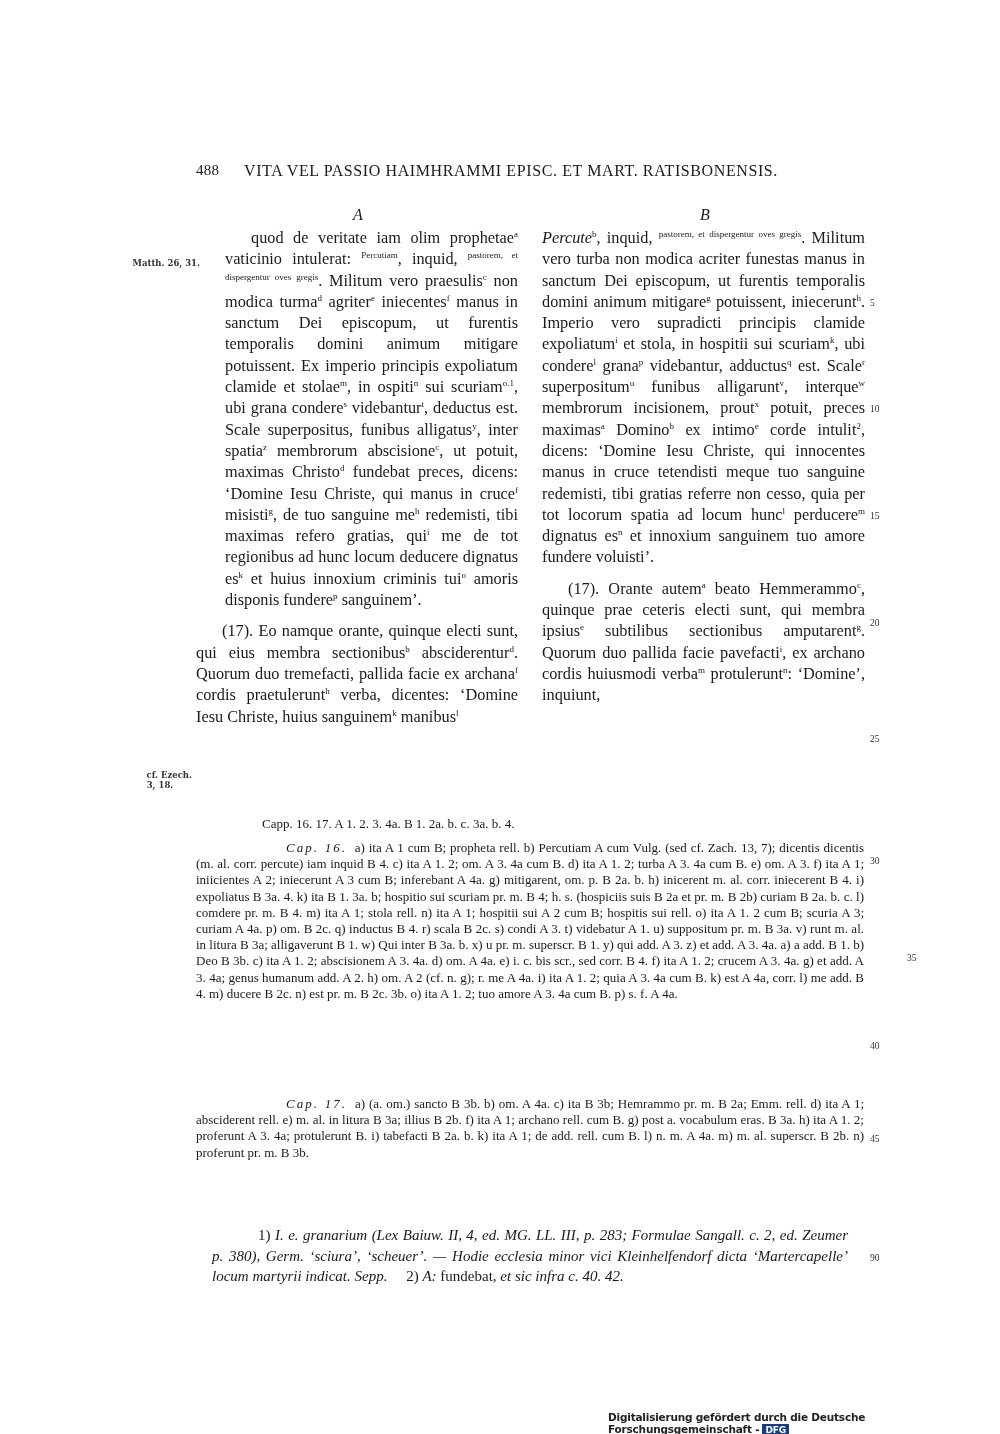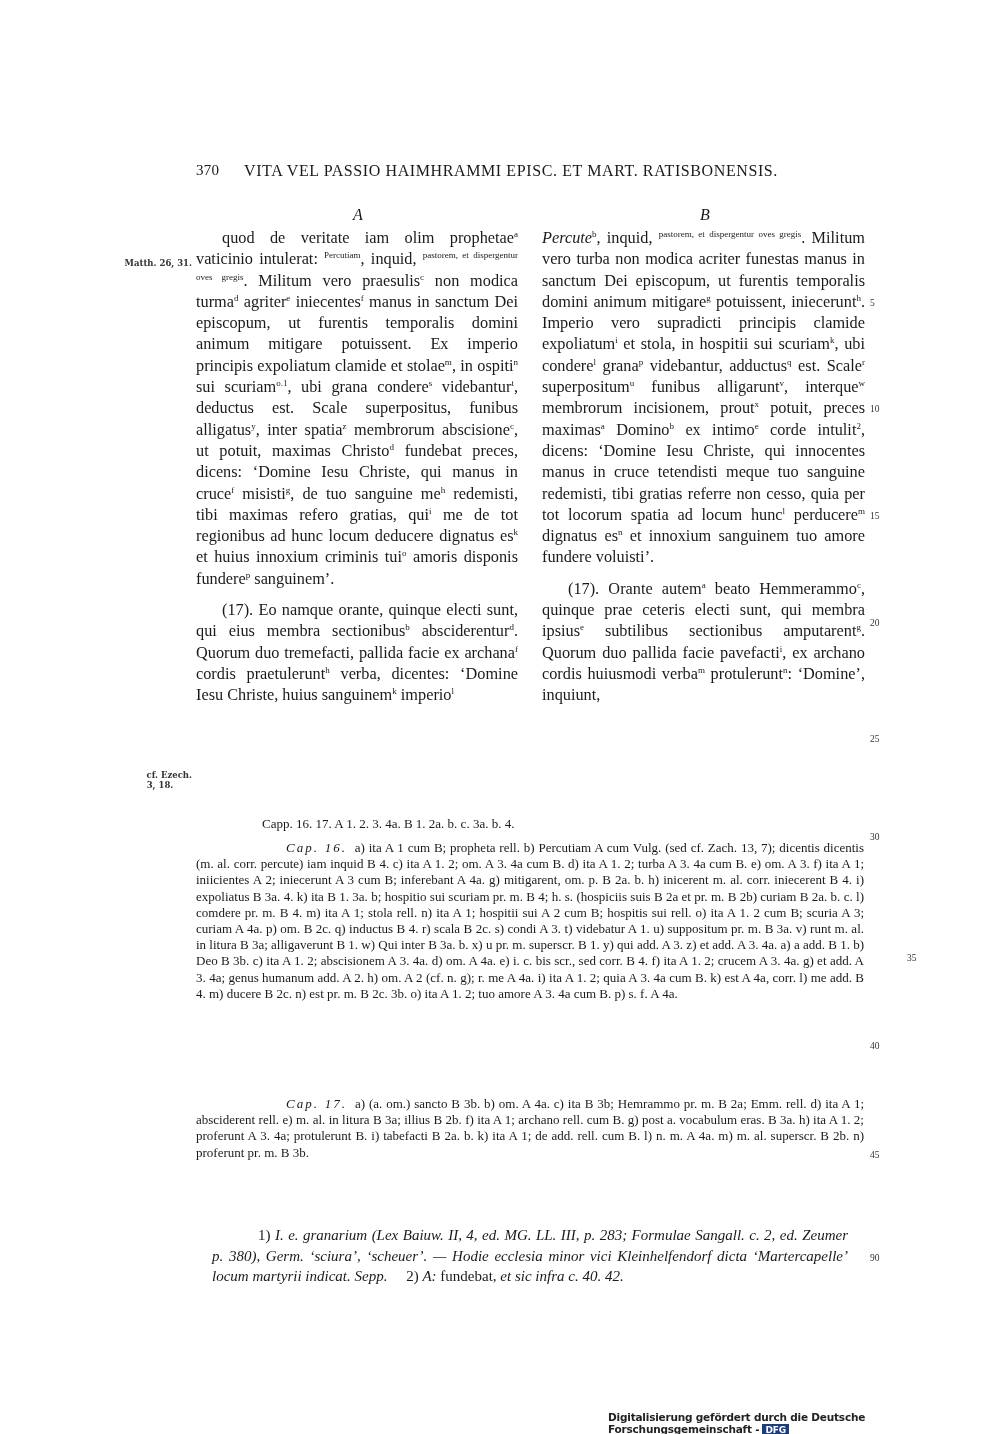--- a/index.html
+++ b/index.html
@@ -7,72 +7,72 @@
          font-family: "DejaVu Serif", "Liberation Serif", serif; color: #1a1a1a; }
   .header { position: absolute; left: 0; top: 162px; width: 1000px; }
   .header .pno { position: absolute; left: 196px; font-size: 15px; letter-spacing: 0.2px; font-family: "Liberation Serif", serif; }
   .header .title { position: absolute; left: 244px; font-size: 16px; letter-spacing: 0.6px; font-family: "Liberation Serif", serif; }
   .colhead { position: absolute; top: 206px; font-size: 16px; font-style: italic; font-family: "Liberation Serif", serif; }
   .col { position: absolute; font-family: "Liberation Serif", serif; font-size: 16.3px; line-height: 21.3px; text-align: justify; }
   .colA { left: 196px; width: 322px; top: 227px; }
   .colB { left: 542px; width: 323px; top: 227px; }
   .col p { margin: 0; }
   .col p.para { text-indent: 26px; margin-top: 10px; }
-  .col p.first { text-indent: 26px; }
+  .col p.first { text-indent: 26px; margin-left: 29px; }
   sup { font-size: 9px; line-height: 0; vertical-align: 6px; }
   .margin-note { position: absolute; font-size: 8.5px; font-weight: bold; font-family: "DejaVu Serif", serif; color: #333; text-align: right; line-height: 10px; }
   .lineno { position: absolute; left: 870px; font-size: 9.5px; font-family: "Liberation Serif", serif; color: #333; }
   .capp { position: absolute; left: 262px; top: 816px; font-size: 13px; font-family: "Liberation Serif", serif; }
   .app { position: absolute; left: 196px; width: 668px; font-family: "Liberation Serif", serif; font-size: 13px; line-height: 16.2px; text-align: justify; }
   .app p { margin: 0; text-indent: 46px; }
   .app1 { top: 840px; }
   .app2 { top: 1096px; }
   .notes { position: absolute; left: 196px; width: 668px; top: 1209px; font-family: "Liberation Serif", serif; font-size: 15px; line-height: 20.5px; text-align: justify; }
   .notes p { margin: 16px; text-indent: 46px; }
   i, .it { font-style: italic; }
   .sp { letter-spacing: 2px; font-style: italic; margin-left: 44px; }
   .footer { position: absolute; left: 608px; top: 1411px; font-family: "DejaVu Sans", sans-serif; font-size: 10.5px; font-weight: bold; color: #222; letter-spacing: -0.2px; }
   .dfg { display: inline-block; background: #1c3e7c; color: #fff; font-size: 9px; font-weight: bold; padding: 1px 3px; margin-left: 3px; vertical-align: 0; }
 </style>
 </head>
 <body>
 
 <div class="header">
-  <span class="pno">370</span>
+  <span class="pno">488</span>
   <span class="title">VITA VEL PASSIO HAIMHRAMMI EPISC. ET MART. RATISBONENSIS.</span>
 </div>
 
 <div class="colhead" style="left:353px;">A</div>
 <div class="colhead" style="left:700px;">B</div>
 
-<div class="margin-note" style="left:100px; top:258px; width:92px;">Matth. 26, 31.</div>
+<div class="margin-note" style="left:108px; top:258px; width:92px;">Matth. 26, 31.</div>
 <div class="margin-note" style="left:120px; top:770px; width:72px;">
   <div>cf. Ezech.</div>
   <div style="text-align:center; padding-left:8px;">3, 18.</div>
 </div>
 
 <div class="col colA">
   <p class="first" id="pA1"><span>quod de veritate iam olim prophetae</span><sup>a</sup><span> vaticinio intulerat: </span><sup>Percutiam</sup><span>, inquid, </span><sup>pastorem, et dispergentur oves gregis</sup><span>. Militum vero praesulis</span><sup>c</sup><span> non modica turma</span><sup>d</sup><span> agriter</span><sup>e</sup><span> iniecentes</span><sup>f</sup><span> manus in sanctum Dei episcopum, ut furentis temporalis domini animum mitigare potuissent. Ex imperio principis expoliatum clamide et stolae</span><sup>m</sup><span>, in ospiti</span><sup>n</sup><span> sui scuriam</span><sup>o.1</sup><span>, ubi grana condere</span><sup>s</sup><span> videbantur</span><sup>t</sup><span>, deductus est. Scale superpositus, funibus alligatus</span><sup>y</sup><span>, inter spatia</span><sup>z</sup><span> membrorum abscisione</span><sup>c</sup><span>, ut potuit, maximas Christo</span><sup>d</sup><span> fundebat preces, dicens: ‘Domine Iesu Christe, qui manus in cruce</span><sup>f</sup><span> misisti</span><sup>g</sup><span>, de tuo sanguine me</span><sup>h</sup><span> redemisti, tibi maximas refero gratias, qui</span><sup>i</sup><span> me de tot regionibus ad hunc locum deducere dignatus es</span><sup>k</sup><span> et huius innoxium criminis tui</span><sup>o</sup><span> amoris disponis fundere</span><sup>p</sup><span> sanguinem’.</span></p>
-  <p class="para" id="pA2"><span>(17). Eo namque orante, quinque electi sunt, qui eius membra sectionibus</span><sup>b</sup><span> absciderentur</span><sup>d</sup><span>. Quorum duo tremefacti, pallida facie ex archana</span><sup>f</sup><span> cordis praetulerunt</span><sup>h</sup><span> verba, dicentes: ‘Domine Iesu Christe, huius sanguinem</span><sup>k</sup><span> imperio</span><sup>l</sup></p>
+  <p class="para" id="pA2"><span>(17). Eo namque orante, quinque electi sunt, qui eius membra sectionibus</span><sup>b</sup><span> absciderentur</span><sup>d</sup><span>. Quorum duo tremefacti, pallida facie ex archana</span><sup>f</sup><span> cordis praetulerunt</span><sup>h</sup><span> verba, dicentes: ‘Domine Iesu Christe, huius sanguinem</span><sup>k</sup><span> manibus</span><sup>l</sup></p>
 </div>
 
 <div class="col colB">
   <p id="pB1"><span style="font-style: italic;">Percute</span><sup>b</sup><span>, inquid, </span><sup>pastorem, et dispergentur oves gregis</sup><span>. Militum vero turba non modica acriter funestas manus in sanctum Dei episcopum, ut furentis temporalis domini animum mitigare</span><sup>g</sup><span> potuissent, iniecerunt</span><sup>h</sup><span>. Imperio vero supradicti principis clamide expoliatum</span><sup>i</sup><span> et stola, in hospitii sui scuriam</span><sup>k</sup><span>, ubi condere</span><sup>l</sup><span> grana</span><sup>p</sup><span> videbantur, adductus</span><sup>q</sup><span> est. Scale</span><sup>r</sup><span> superpositum</span><sup>u</sup><span> funibus alligarunt</span><sup>v</sup><span>, interque</span><sup>w</sup><span> membrorum incisionem, prout</span><sup>x</sup><span> potuit, preces maximas</span><sup>a</sup><span> Domino</span><sup>b</sup><span> ex intimo</span><sup>e</sup><span> corde intulit</span><sup>2</sup><span>, dicens: ‘Domine Iesu Christe, qui innocentes manus in cruce tetendisti meque tuo sanguine redemisti, tibi gratias referre non cesso, quia per tot locorum spatia ad locum hunc</span><sup>l</sup><span> perducere</span><sup>m</sup><span> dignatus es</span><sup>n</sup><span> et innoxium sanguinem tuo amore fundere voluisti’.</span></p>
   <p class="para" id="pB2"><span>(17). Orante autem</span><sup>a</sup><span> beato Hemmerammo</span><sup>c</sup><span>, quinque prae ceteris electi sunt, qui membra ipsius</span><sup>e</sup><span> subtilibus sectionibus amputarent</span><sup>g</sup><span>. Quorum duo pallida facie pavefacti</span><sup>i</sup><span>, ex archano cordis huiusmodi verba</span><sup>m</sup><span> protulerunt</span><sup>n</sup><span>: ‘Domine’, inquiunt,</span></p>
 </div>
 
 <span class="lineno" style="top:298px;">5</span>
 <span class="lineno" style="top:404px;">10</span>
 <span class="lineno" style="top:511px;">15</span>
 <span class="lineno" style="top:618px;">20</span>
 <span class="lineno" style="top:734px;text-align:center;">25</span>
-<span class="lineno" style="top:832px;">30</span>
+<span class="lineno" style="top:856px;">30</span>
 <span class="lineno" style="top:953px;margin-left:37px;">35</span>
 <span class="lineno" style="top:1041px;">40</span>
-<span class="lineno" style="top:1134px;margin-top:16px;">45</span>
+<span class="lineno" style="top:1134px;">45</span>
 <span class="lineno" style="top:1253px;">90</span>
 
 <div class="capp">Capp. 16. 17.  A 1. 2. 3. 4a.  B 1. 2a. b. c. 3a. b. 4.</div>
 
 <div class="app app1">
   <p><span class="sp">Cap. 16.</span>&nbsp;&nbsp;<span>a) ita A 1 cum B; propheta rell.   b) Percutiam A cum Vulg. (sed cf. Zach. 13, 7); dicentis dicentis (m. al. corr. percute) iam inquid B 4.   c) ita A 1. 2; om. A 3. 4a cum B.   d) ita A 1. 2; turba A 3. 4a cum B.   e) om. A 3.   f) ita A 1; iniicientes A 2; iniecerunt A 3 cum B; inferebant A 4a.   g) mitigarent, om. p. B 2a. b.   h) inicerent m. al. corr. iniecerent B 4.   i) expoliatus B 3a. 4.   k) ita B 1. 3a. b; hospitio sui scuriam pr. m. B 4; h. s. (hospiciis suis B 2a et pr. m. B 2b) curiam B 2a. b. c.   l) comdere pr. m. B 4.   m) ita A 1; stola rell.   n) ita A 1; hospitii sui A 2 cum B; hospitis sui rell.   o) ita A 1. 2 cum B; scuria A 3; curiam A 4a.   p) om. B 2c.   q) inductus B 4.   r) scala B 2c.   s) condi A 3.   t) videbatur A 1.   u) suppositum pr. m. B 3a.   v) runt m. al. in litura B 3a; alligaverunt B 1.   w) Qui inter B 3a. b.   x) u pr. m. superscr. B 1.   y) qui add. A 3.   z) et add. A 3. 4a.   a) a add. B 1.   b) Deo B 3b.   c) ita A 1. 2; abscisionem A 3. 4a.   d) om. A 4a.   e) i. c. bis scr., sed corr. B 4.   f) ita A 1. 2; crucem A 3. 4a.   g) et add. A 3. 4a; genus humanum add. A 2.   h) om. A 2 (cf. n. g); r. me A 4a.   i) ita A 1. 2; quia A 3. 4a cum B.   k) est A 4a, corr.   l) me add. B 4.   m) ducere B 2c.   n) est pr. m. B 2c. 3b.   o) ita A 1. 2; tuo amore A 3. 4a cum B.   p) s. f. A 4a.</span></p>
 </div>
 
 <div class="app app2">
   <p><span class="sp">Cap. 17.</span>&nbsp;&nbsp;<span>a) (a. om.) sancto B 3b.   b) om. A 4a.   c) ita B 3b; Hemrammo pr. m. B 2a; Emm. rell.   d) ita A 1; absciderent rell.   e) m. al. in litura B 3a; illius B 2b.   f) ita A 1; archano rell. cum B.   g) post a. vocabulum eras. B 3a.   h) ita A 1. 2; proferunt A 3. 4a; protulerunt B.   i) tabefacti B 2a. b.   k) ita A 1; de add. rell. cum B.   l) n. m. A 4a.   m) m. al. superscr. B 2b.   n) proferunt pr. m. B 3b.</span></p>

